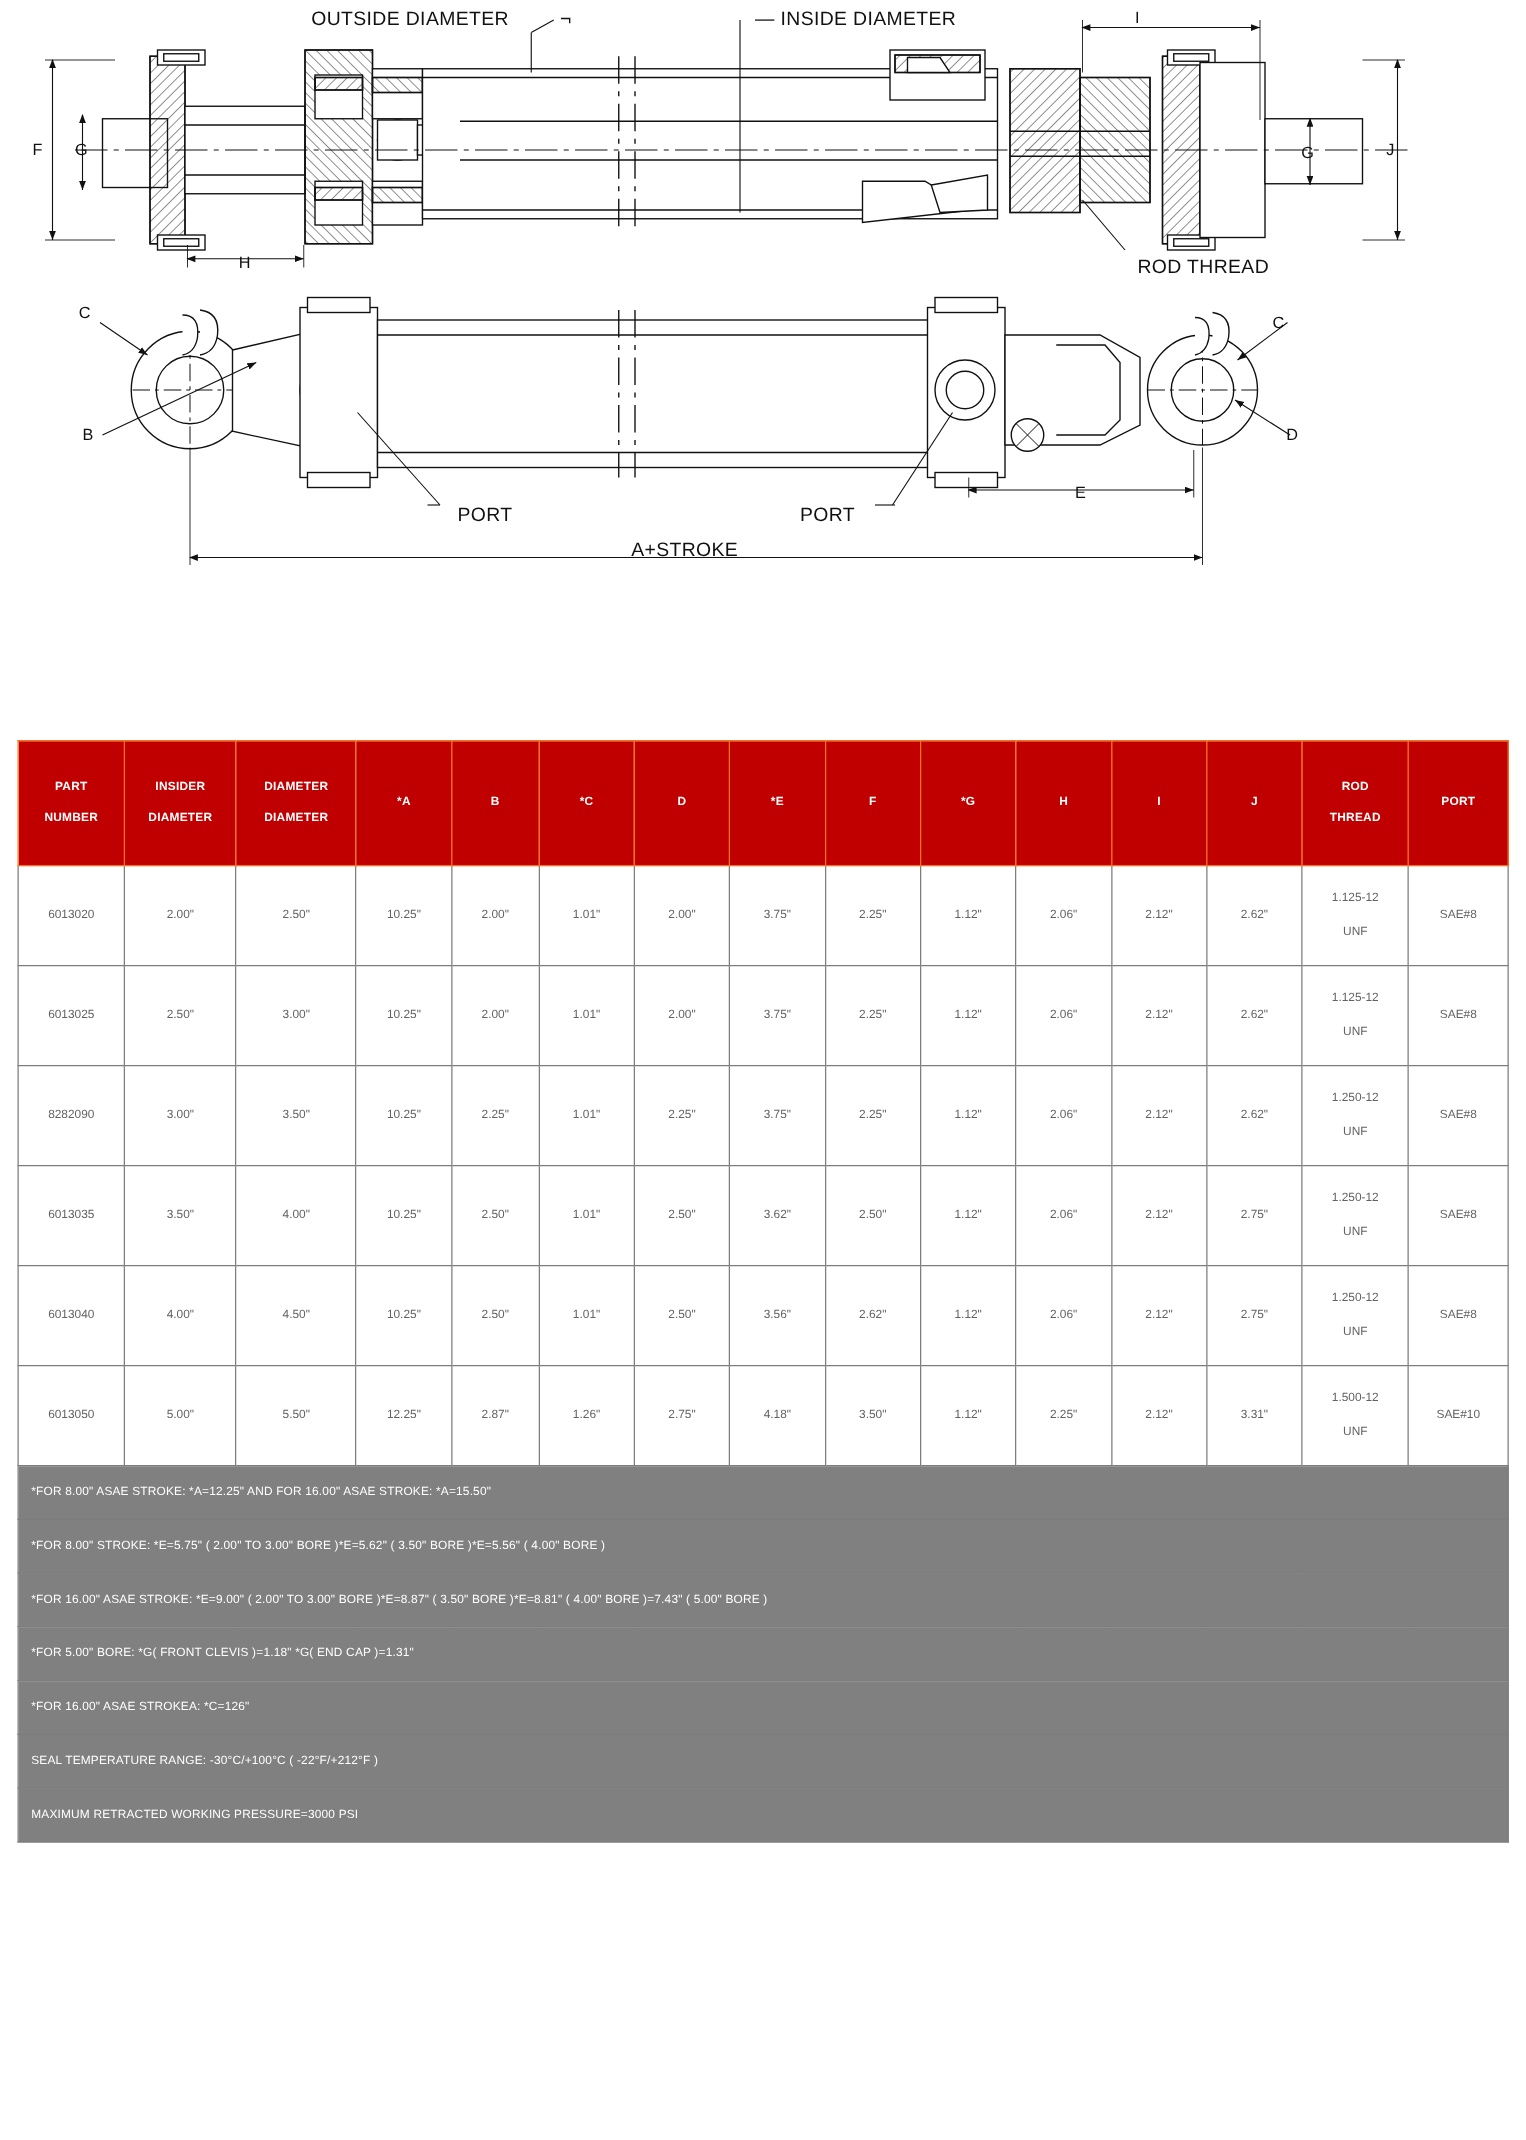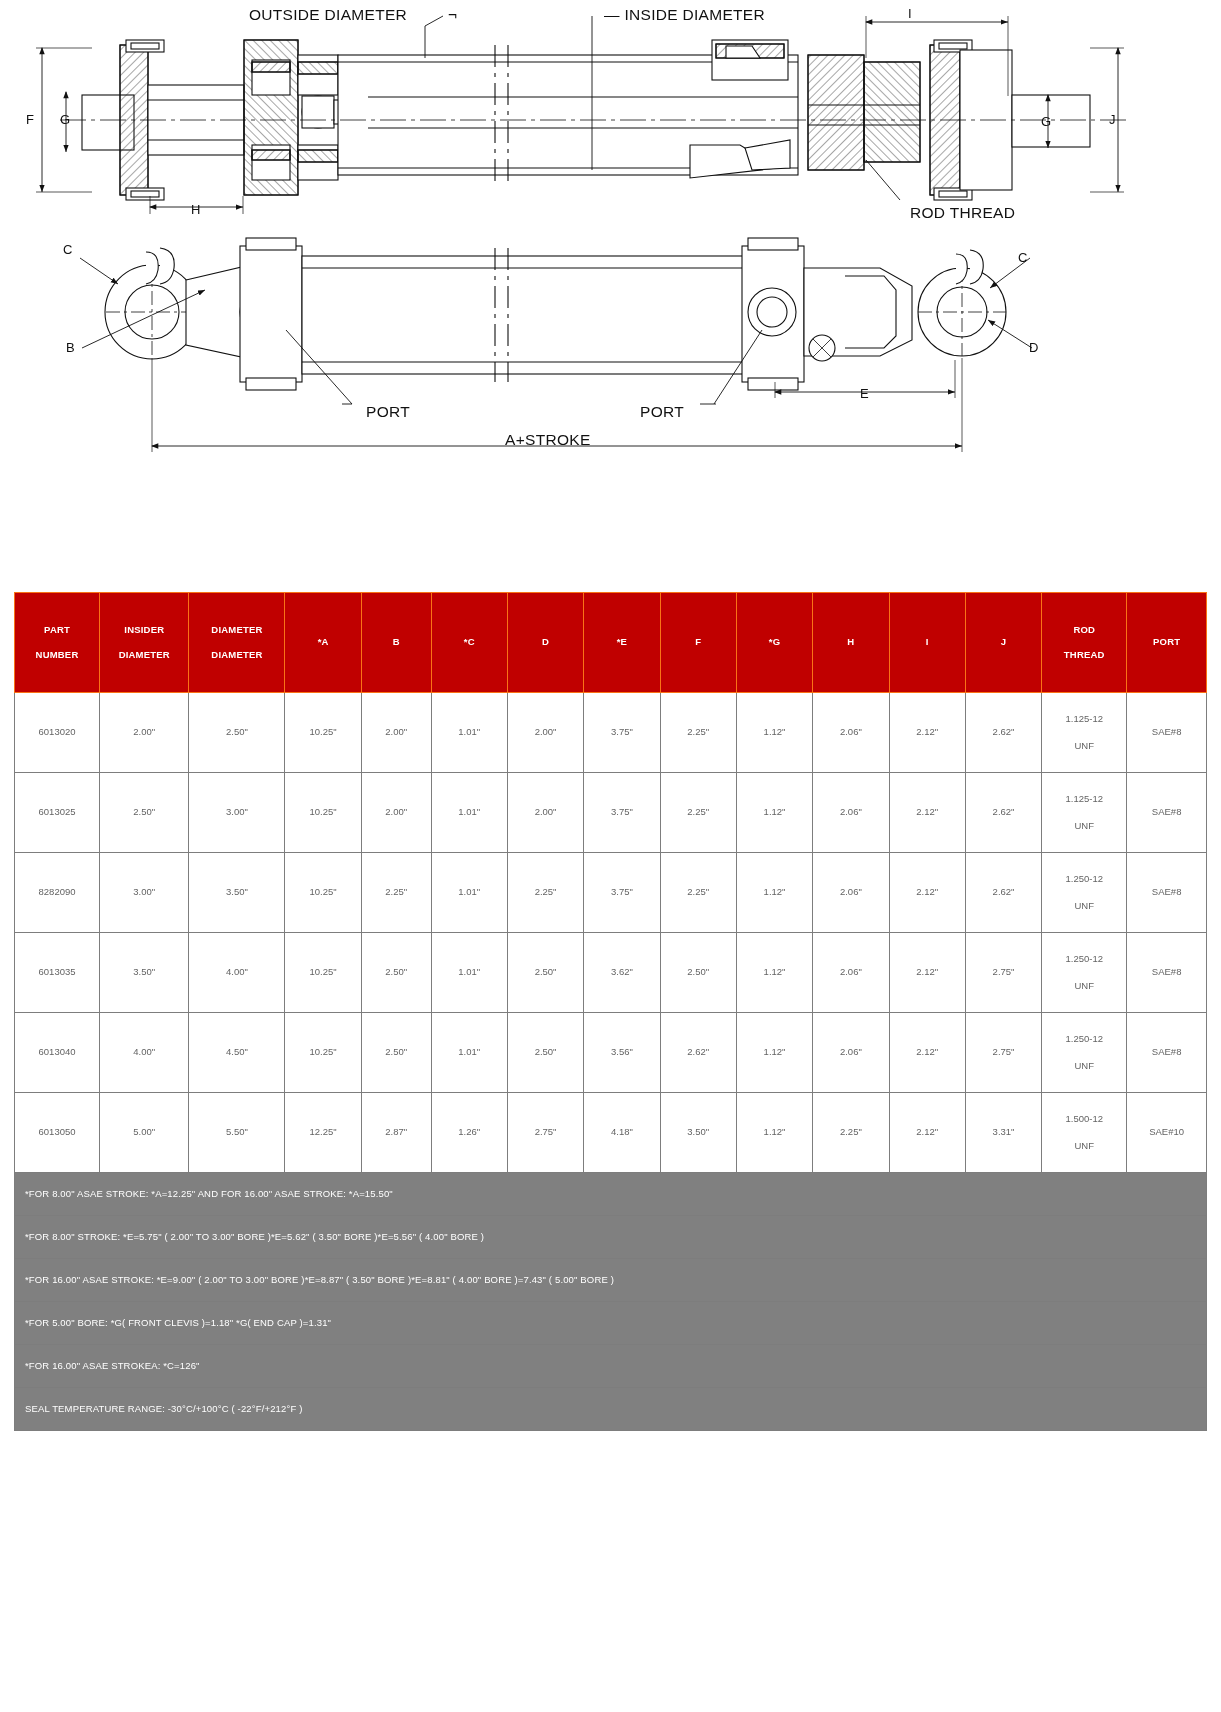--- a/index.html
+++ b/index.html
@@ -501,17 +501,20 @@
           </tr>
         <tr class="note-row">
             <td colspan="15">*FOR 5.00" BORE: *G( FRONT CLEVIS )=1.18" *G( END CAP )=1.31"</td>
           </tr>
         <tr class="note-row">
             <td colspan="15">*FOR 16.00" ASAE STROKEA: *C=126"</td>
           </tr>
         <tr class="note-row">
             <td colspan="15">SEAL TEMPERATURE RANGE: -30°C/+100°C ( -22°F/+212°F )</td>
           </tr>
+        <tr class="note-row">
+            <td colspan="15">MAXIMUM RETRACTED WORKING PRESSURE=3000 PSI</td>
+          </tr>
       </tbody>
     </table>
   </div>
 
 </div>
 
 </body></html>

